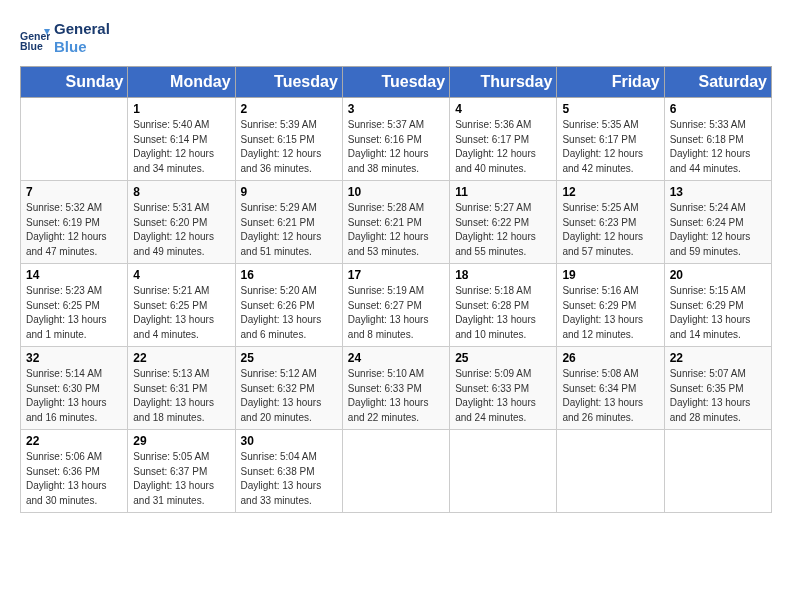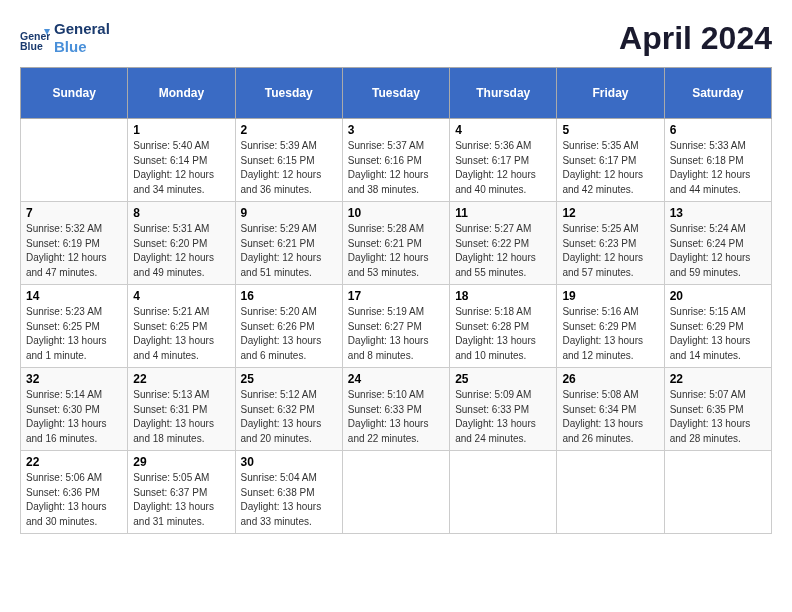--- a/index.html
+++ b/index.html
@@ -38,23 +38,23 @@
       color: #444;
     }
     .calendar {
       width: 100%;
       border-collapse: collapse;
       font-size: 11px;
     }
     .calendar th {
       background-color: #3a6bc4;
       color: #fff;
-      padding: 18px 4px;
-      text-align: center;
-      font-size: 12px;
+      padding: 6px 4px;
+      text-align: right;
+      font-size: 16px;
       font-weight: bold;
       border: 1px solid #aaa;
     }
     .calendar td {
       vertical-align: top;
       padding: 4px 5px;
       border: 1px solid #ccc;
       width: calc(100% / 7);
       min-height: 80px;
       background: #fff;
@@ -86,21 +86,20 @@
       <text x="0" y="22" font-size="14" font-weight="bold" fill="#1a3a6e">General</text>
       <text x="0" y="36" font-size="14" font-weight="bold" fill="#1a3a6e">Blue</text>
       <polygon points="32,8 40,8 36,16" fill="#4a90d9"></polygon>
     </svg>
     <div>
       <div style="font-size:15px;font-weight:bold;color:#1a3a6e;line-height:1.2;">General</div>
       <div style="font-size:15px;font-weight:bold;color:#4a90d9;line-height:1.2;">Blue</div>
     </div>
   </div>
   <div class="title-area">
-    <div class="month-title">April 2024</div>
   </div>
 </div>
 
 <table class="calendar">
   <thead>
     <tr id="weekday-header">
         <th>Sunday</th>
         <th>Monday</th>
         <th>Tuesday</th>
         <th>Tuesday</th>

